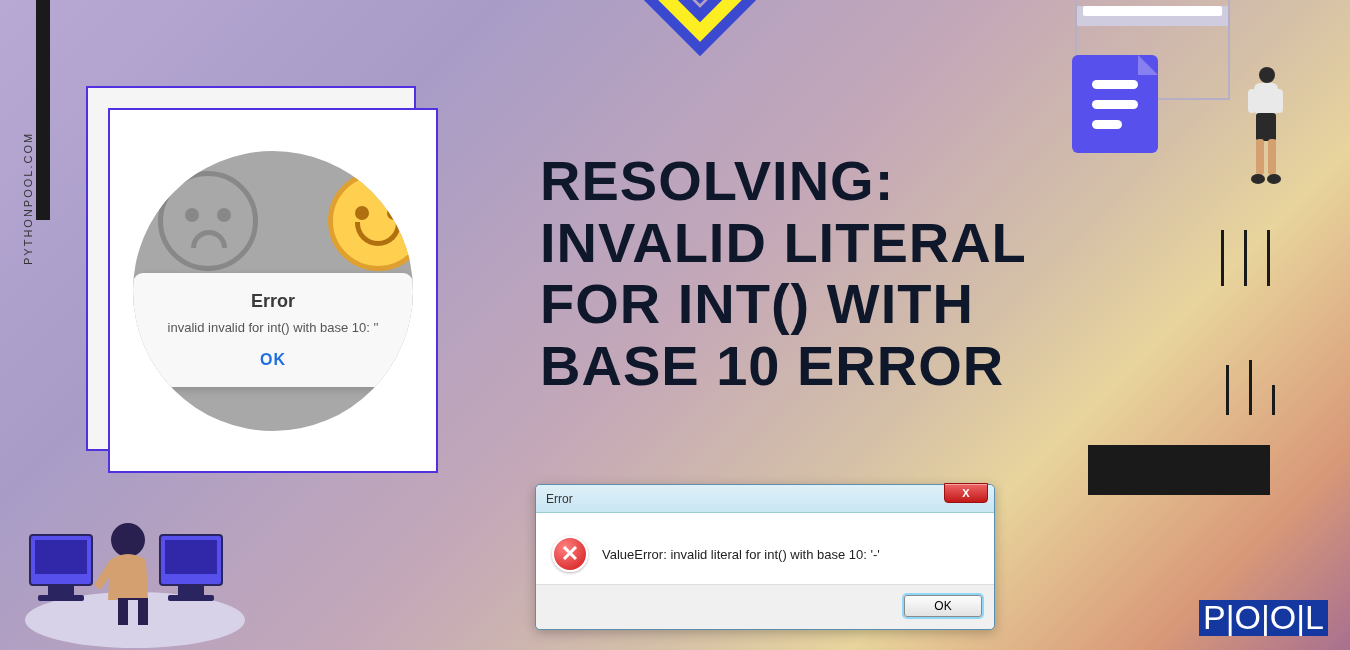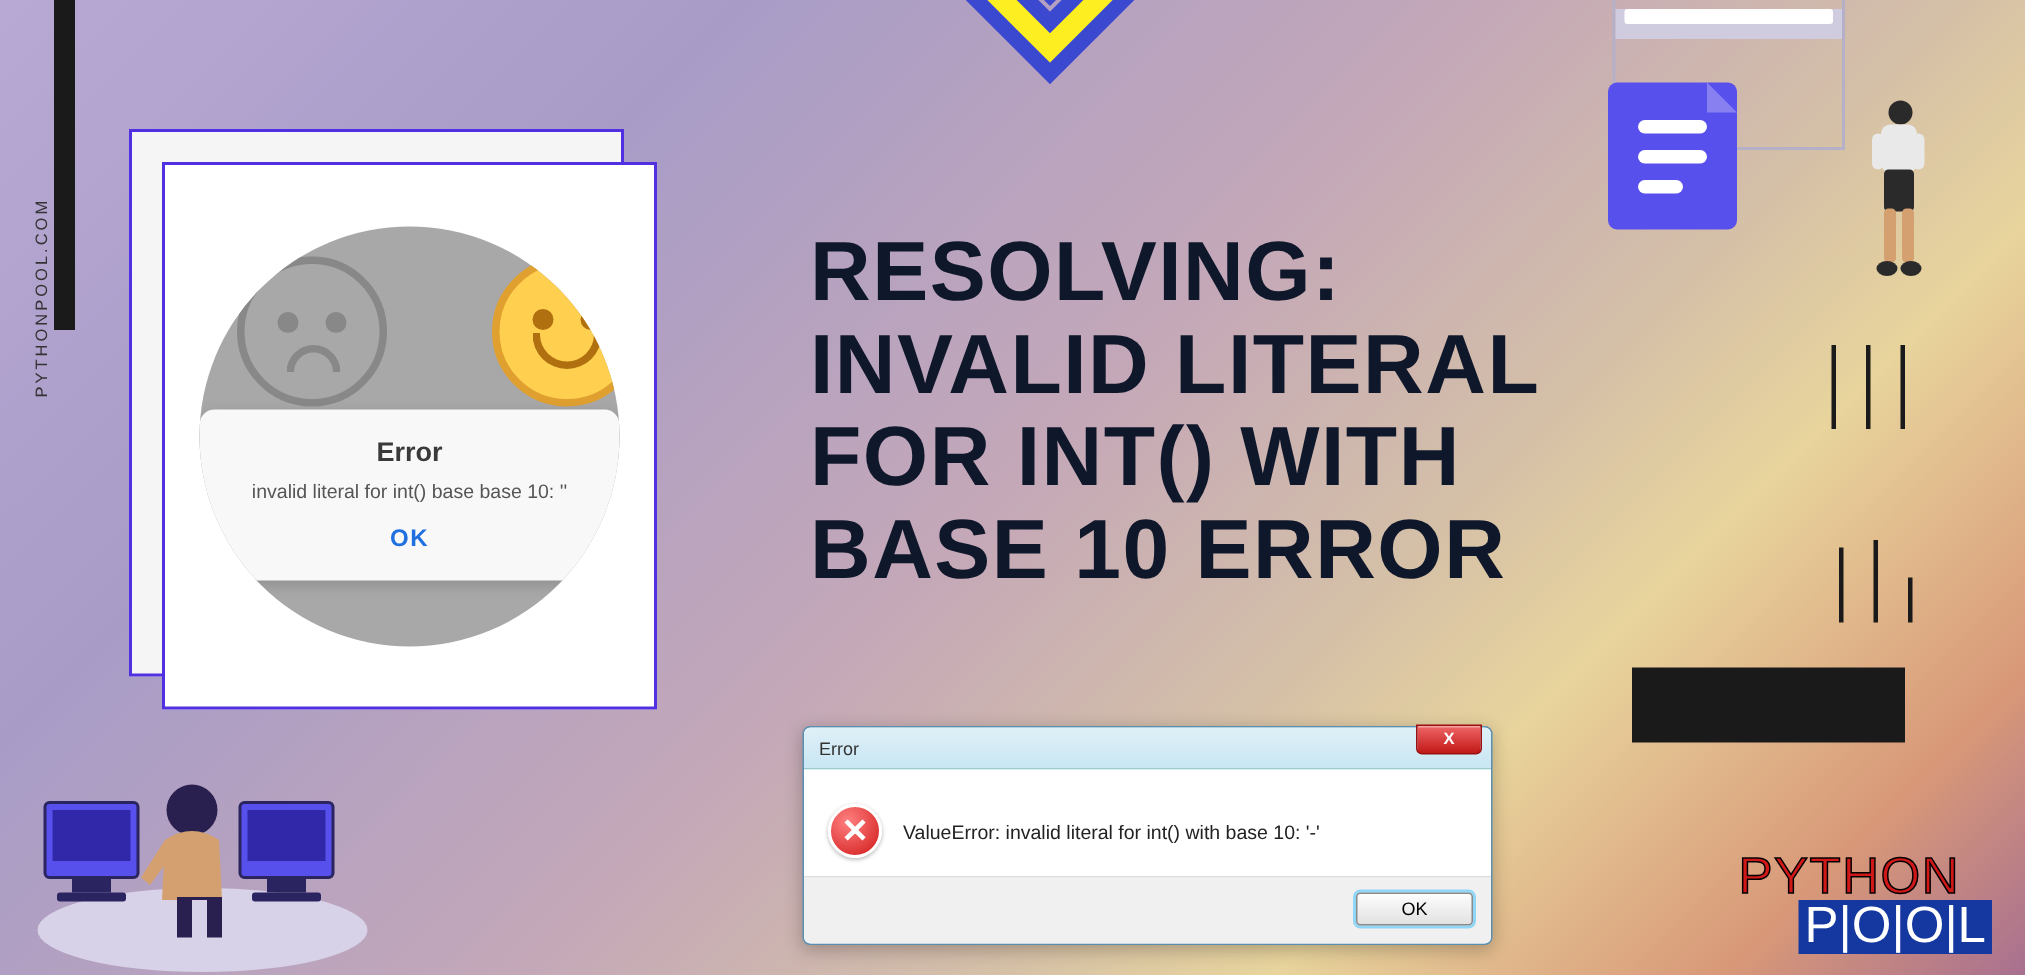--- a/index.html
+++ b/index.html
@@ -392,21 +392,21 @@
   <div class="frame-front">
     <div class="circle-image">
       <div class="face-sad">
           <div class="mouth-sad"></div>
         </div>
       <div class="face-happy">
           <div class="mouth-happy"></div>
         </div>
       <div class="error-bubble">
         <div class="error-bubble-title">Error</div>
-        <div class="error-bubble-msg">invalid literal for int() base base 10: ''</div>
+        <div class="error-bubble-msg">invalid invalid for int() with base 10: ''</div>
         <div class="error-bubble-ok">OK</div>
       </div>
     </div>
   </div>
 </div>
 
 <h1 class="headline">RESOLVING: INVALID LITERAL FOR INT() WITH BASE 10 ERROR</h1>
 
 <div class="chevron-badge">
   <svg viewBox="0 0 100 100">
@@ -479,15 +479,14 @@
   <div class="win7-body">
     <div class="win7-icon">✕</div>
     <div class="win7-msg">ValueError: invalid literal for int() with base 10: '-'</div>
   </div>
   <div class="win7-footer">
     <div class="win7-ok">OK</div>
   </div>
 </div>
 
 <div class="logo">
-  <div class="logo-top">PYTHON</div>
   <div class="logo-bottom">P|O|O|L</div>
 </div>
 
 </body></html>

